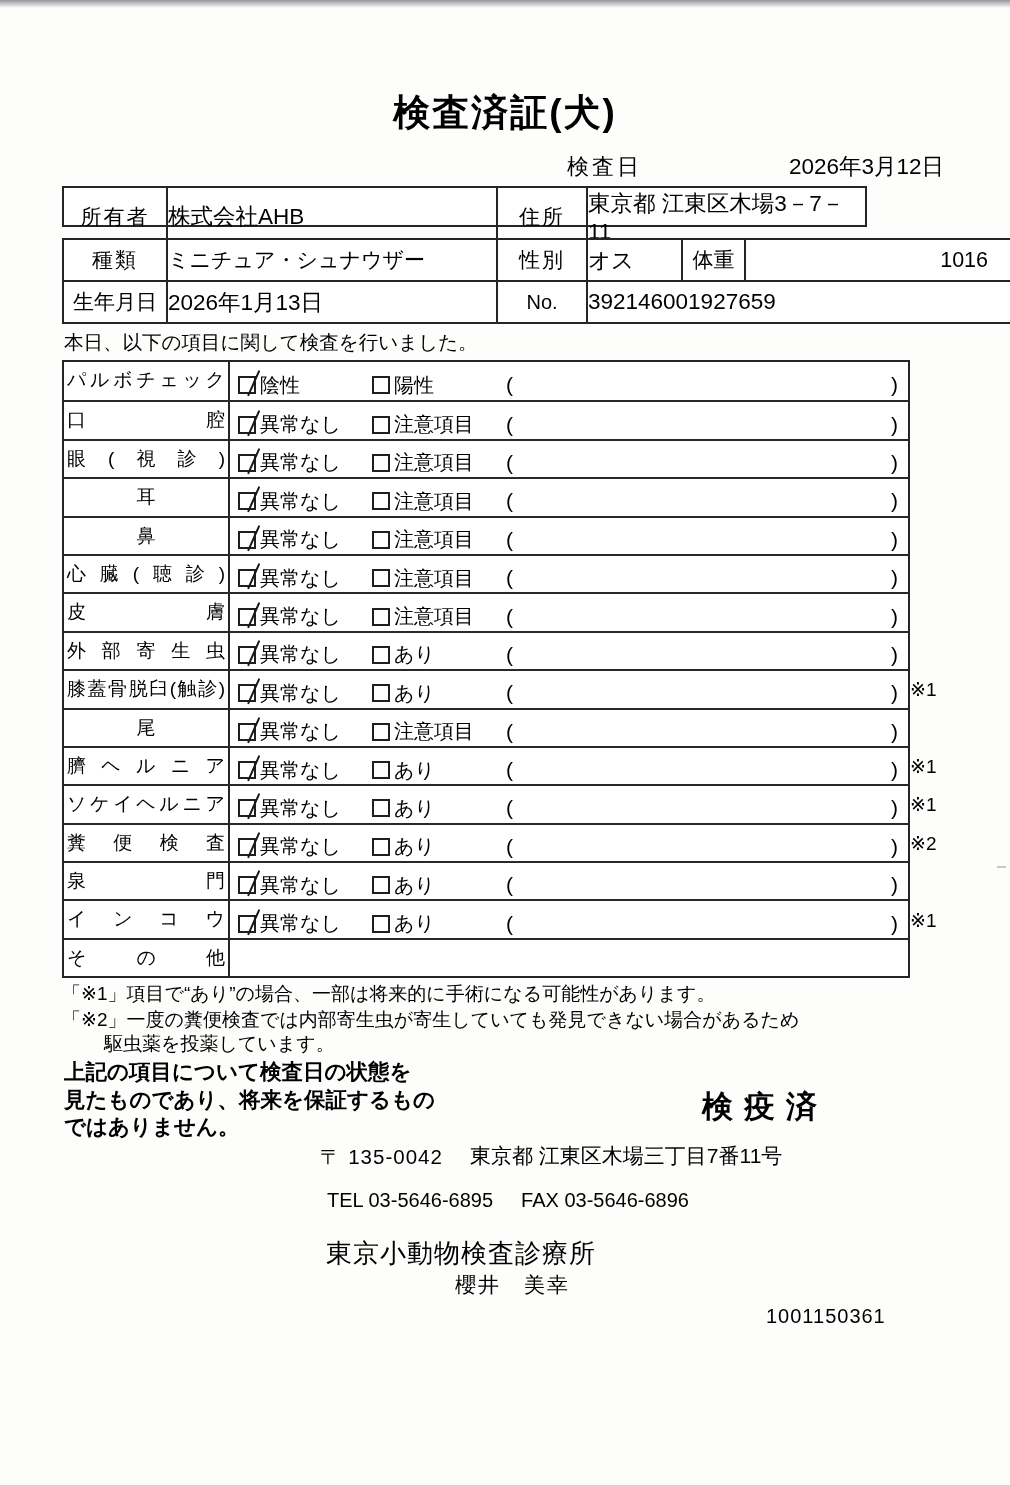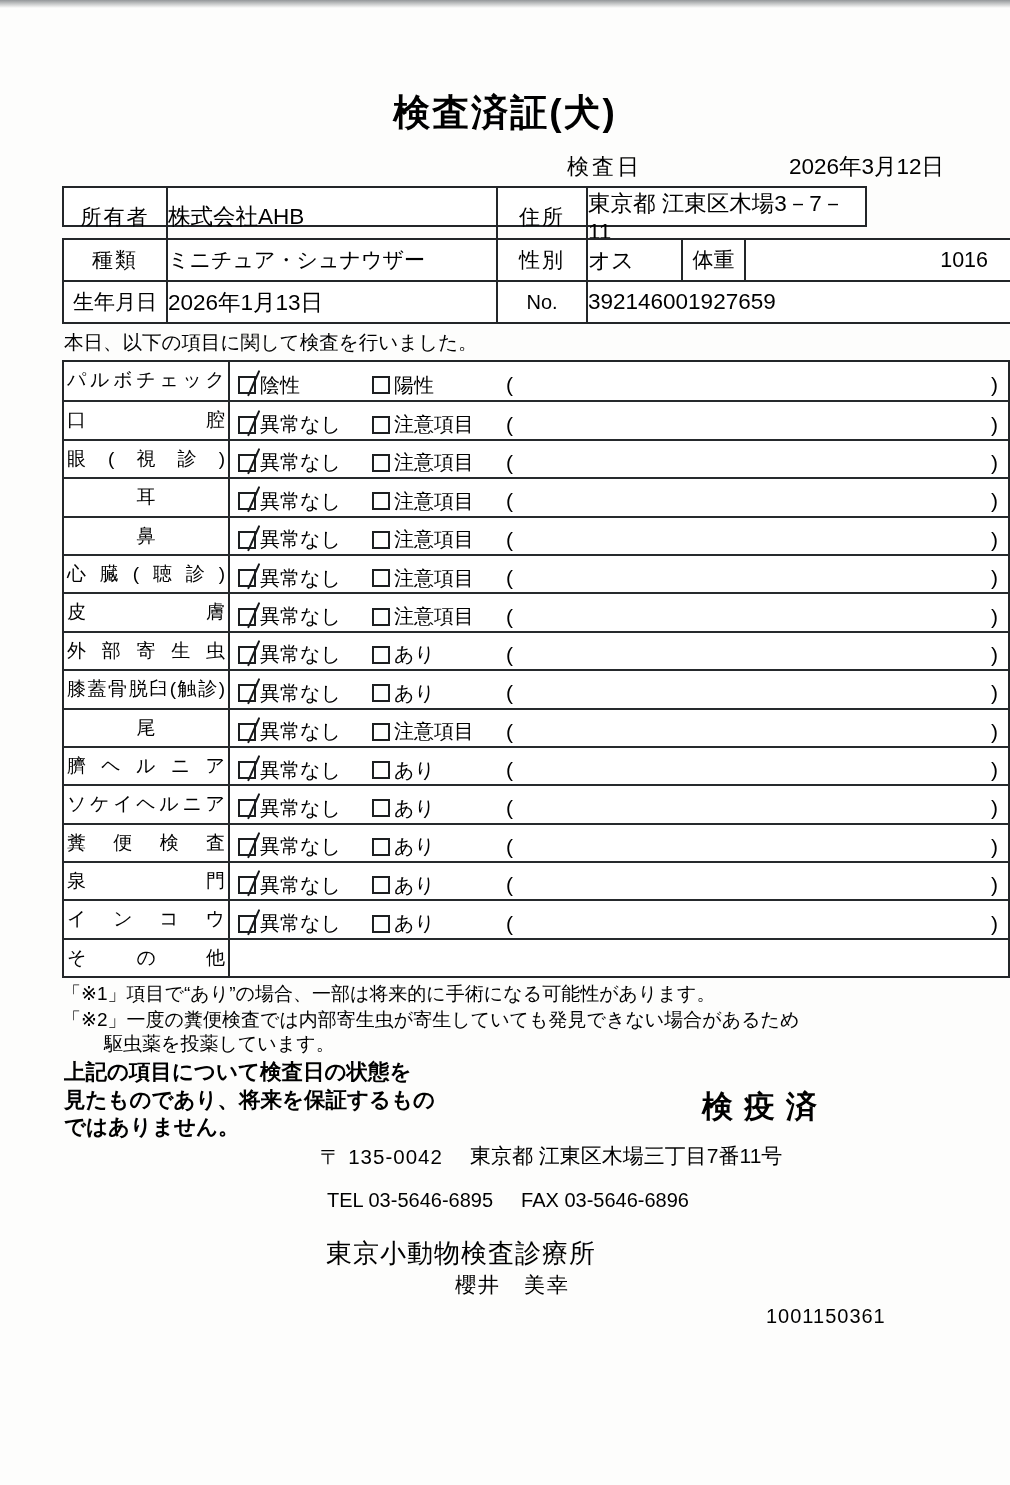--- a/index.html
+++ b/index.html
@@ -31,21 +31,21 @@
   .w-label{width:102px;flex:none;}
   .w-main{width:330px;flex:none;}
   .w-mid{width:90px;flex:none;}
   .w-sex{width:95px;flex:none;}
   .w-wlabel{width:63px;flex:none;}
   .w-rest{flex:1;}
   .weight-cell{justify-content:flex-end;padding-right:14px;gap:22px;font-size:21.5px;}
 
   .intro{position:absolute;left:64px;top:329px;font-size:19.5px;margin:0;}
 
-  .inspection{position:absolute;left:62px;top:360px;width:948px;
+  .inspection{position:absolute;left:62px;top:360px;width:848px;
     border:2px solid #232629;box-sizing:border-box;background:#fff;}
   .irow{position:relative;display:flex;height:38.4px;box-sizing:border-box;}
   .irow + .irow{border-top:2px solid #262a2d;}
   .ilabel{width:166px;flex:none;box-sizing:border-box;border-right:2px solid #232629;
     font-size:19px;line-height:36px;padding:0 3px;
     text-align:justify;text-align-last:justify;overflow:hidden;white-space:nowrap;}
   .ilabel.center{text-align:center;text-align-last:center;}
   .icontent{flex:1;display:flex;align-items:center;padding:8px 10px 0 8px;font-size:20px;}
   .opt{display:flex;align-items:center;width:134px;flex:none;}
   .cb{width:14px;height:14px;border:2px solid #1d1f21;margin-right:4px;position:relative;flex:none;background:#fff;}

